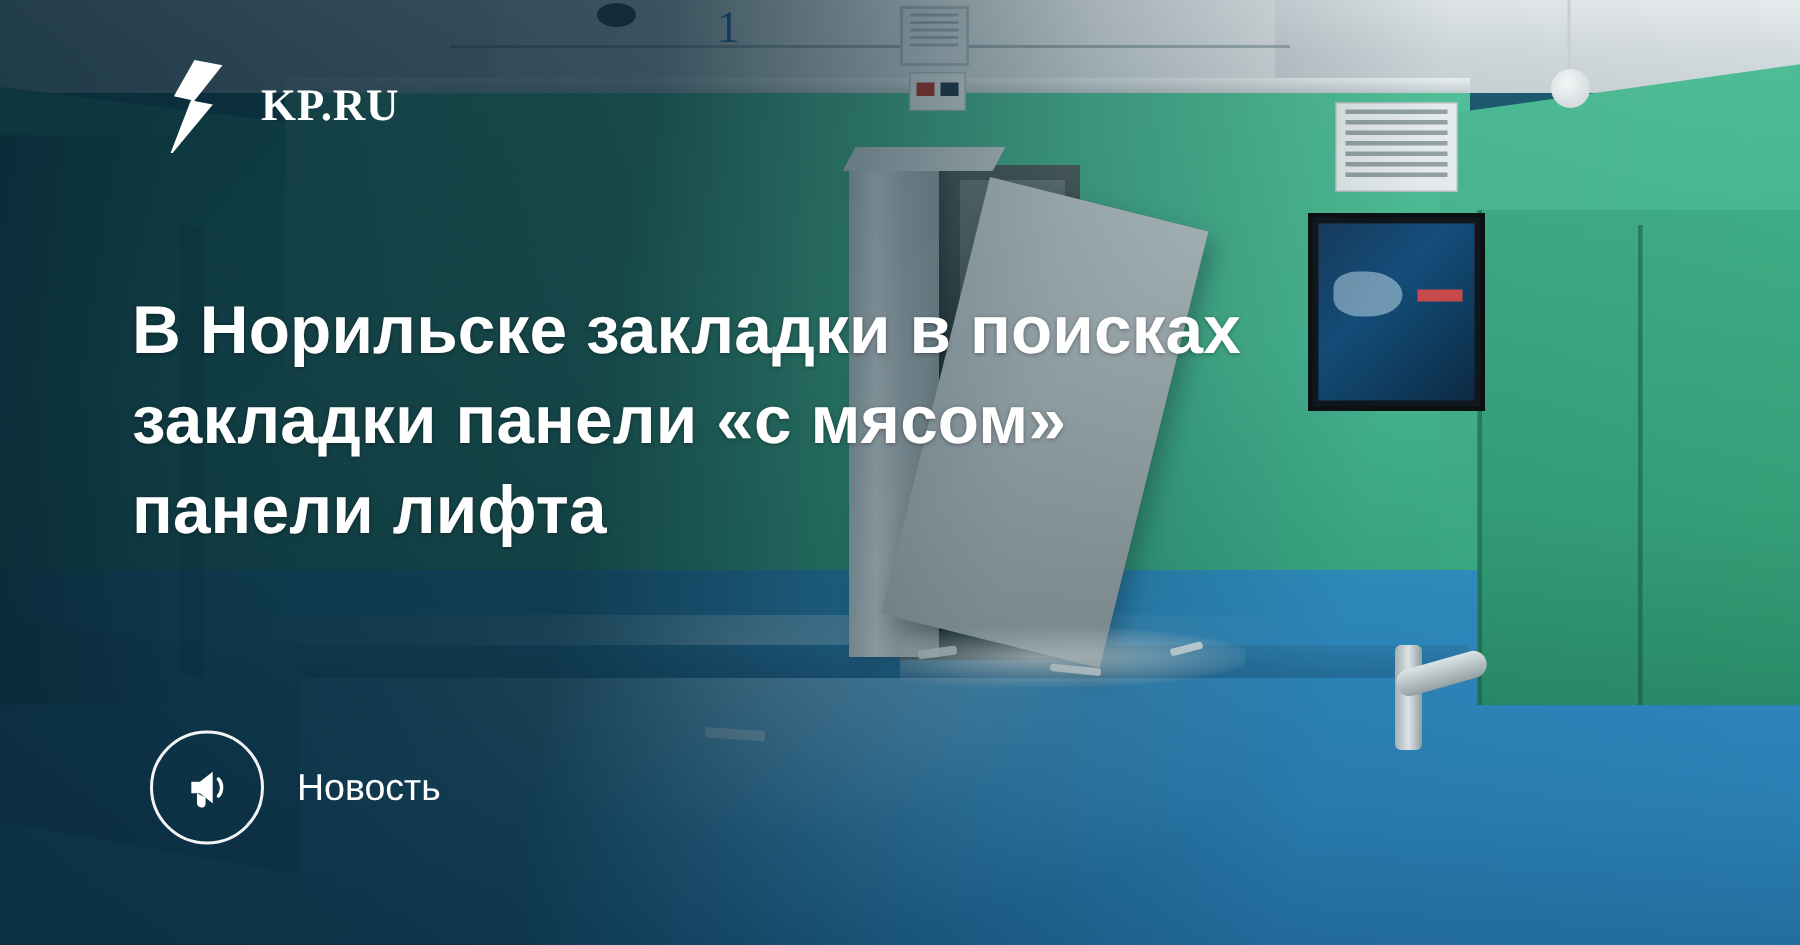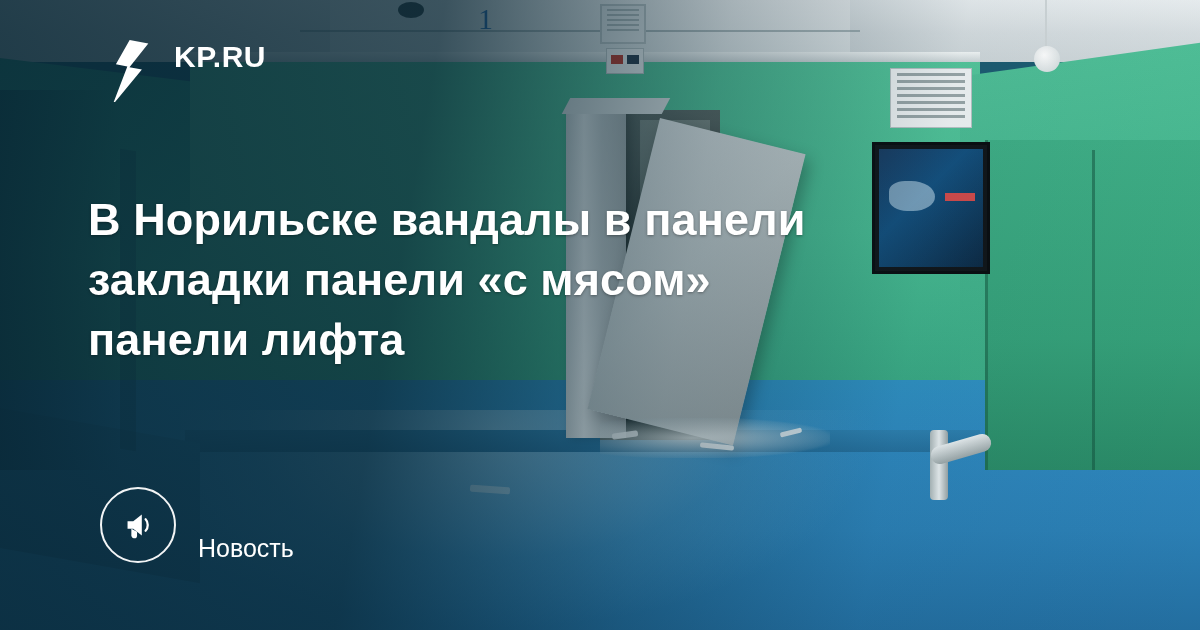--- a/index.html
+++ b/index.html
@@ -263,21 +263,23 @@
 
   
   .content {
     position: absolute;
     inset: 0;
   }
   .brand {
     position: absolute;
     left: 104px; top: 40px;
     display: flex;
+    align-items: center;
     gap: 14px;
+    font-family: Liberation Serif, serif;
   }
   .brand-mark {
     width: 56px;
     height: 62px;
     position: relative;
   }
   .brand-name {
     color: #ffffff;
     font-size: 30px;
     font-weight: bold;
@@ -294,21 +296,21 @@
     line-height: 1.33;
     letter-spacing: .1px;
     text-shadow: 0 1px 3px rgba(0,0,0,.35);
   }
   .headline div { white-space: nowrap; }
   .badge-row {
     position: absolute;
     left: 100px;
     top: 487px;
     display: flex;
-    align-items: flex-end;
+    align-items: center;
     gap: 22px;
   }
   .badge-circle {
     width: 72px;
     height: 72px;
     border-radius: 50%;
     border: 2px solid rgba(255,255,255,.95);
     display: flex;
     align-items: center;
     justify-content: center;
@@ -399,21 +401,21 @@
     <div class="brand">
       <div class="brand-mark">
         <svg viewBox="0 0 56 62" width="56" height="62" aria-hidden="true">
           <path d="M30 0 L13 22 L24 26 L4 62 L38 31 L26 27 L48 6 Z" fill="#ffffff" transform="rotate(-8 28 31)"></path>
         </svg>
       </div>
       <div class="brand-name">KP.RU</div>
     </div>
 
     <div class="headline">
-      <div>В Норильске вандалы в панели</div>
+      <div>В Норильске закладки в поисках</div>
       <div>закладки панели «с мясом»</div>
       <div>панели лифта</div>
     </div>
 
     <div class="badge-row">
       <div class="badge-circle">
         <svg viewBox="0 0 40 40" width="38" height="38" aria-hidden="true">
           <path d="M9 16 L9 24 L15 24 L24 31 L24 9 L15 16 Z" fill="#ffffff"></path>
           <path d="M13 24 L13 31 C13 33 15 34 16.5 34 C18 34 19 33 19 31 L19 27 Z" fill="#ffffff"></path>
           <path d="M28 14 C31 17 31 23 28 26" stroke="#ffffff" stroke-width="2.4" fill="none" stroke-linecap="round"></path>

